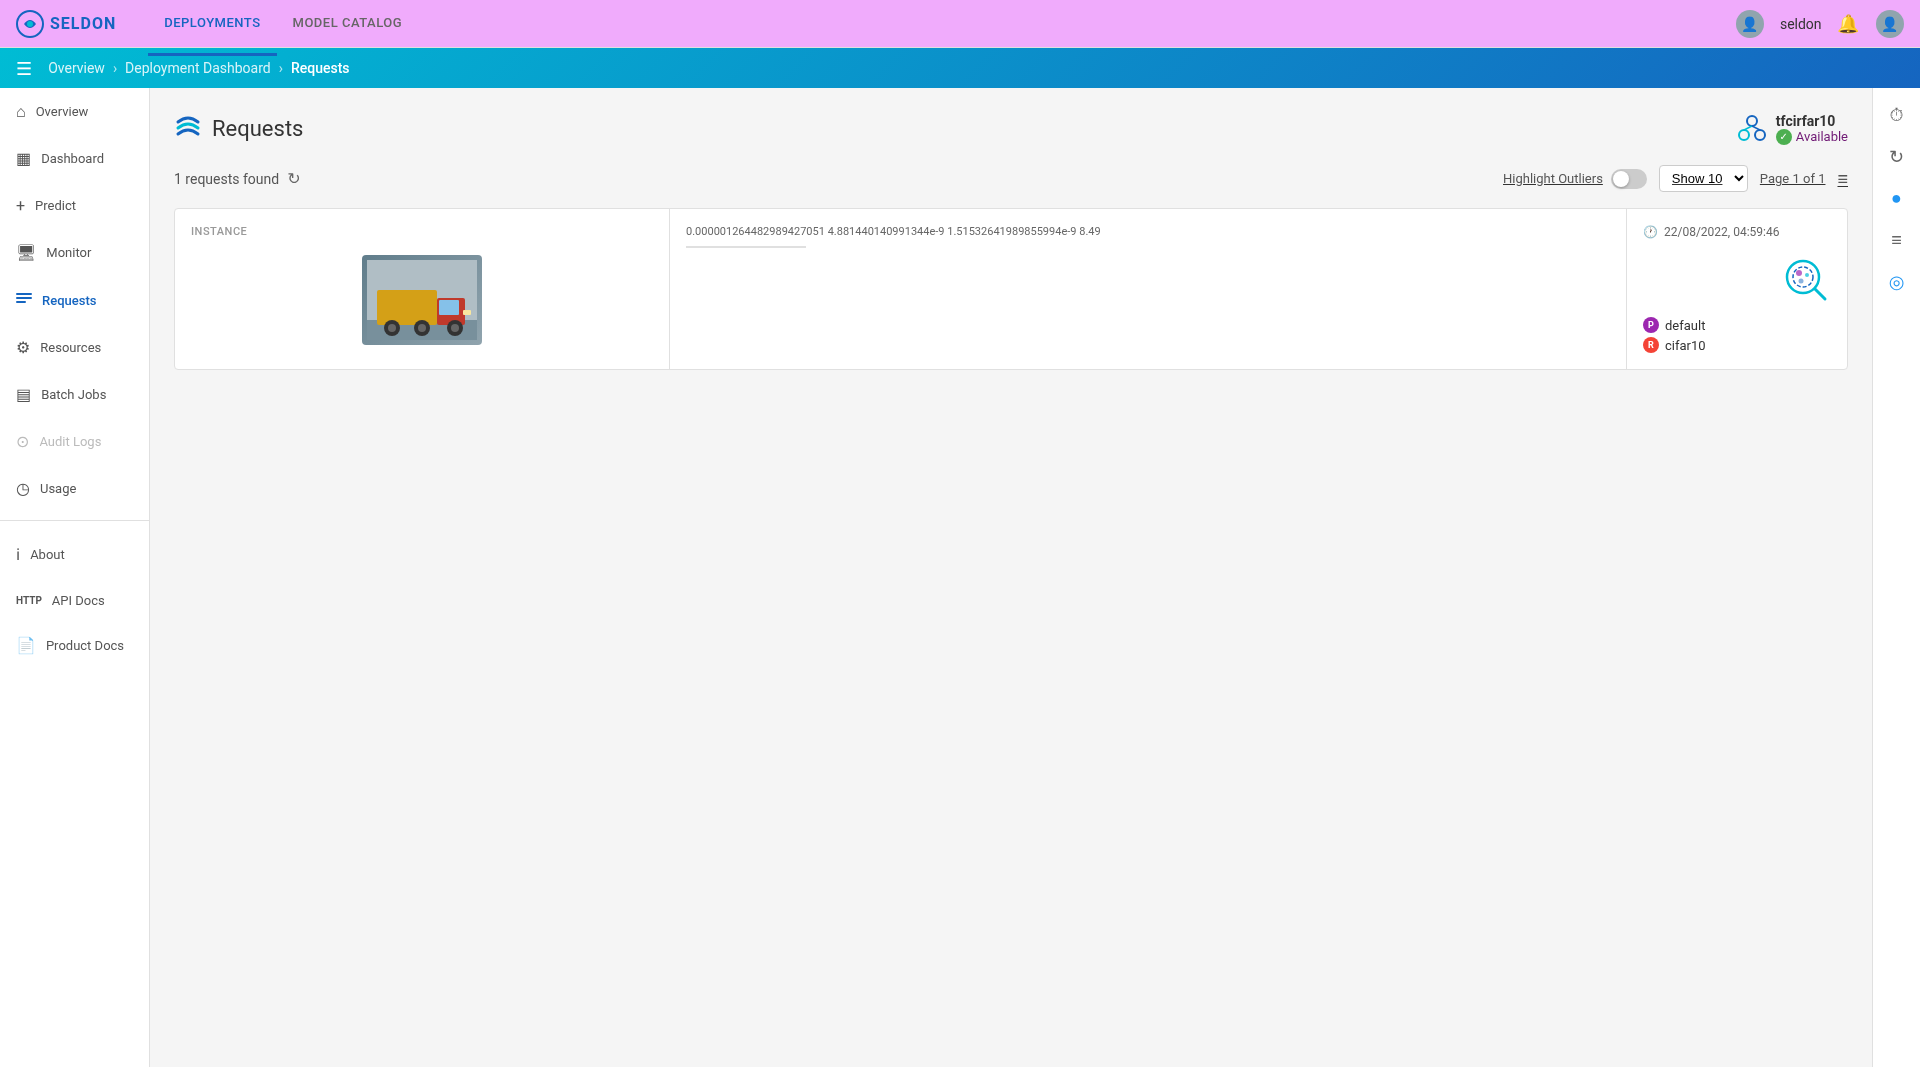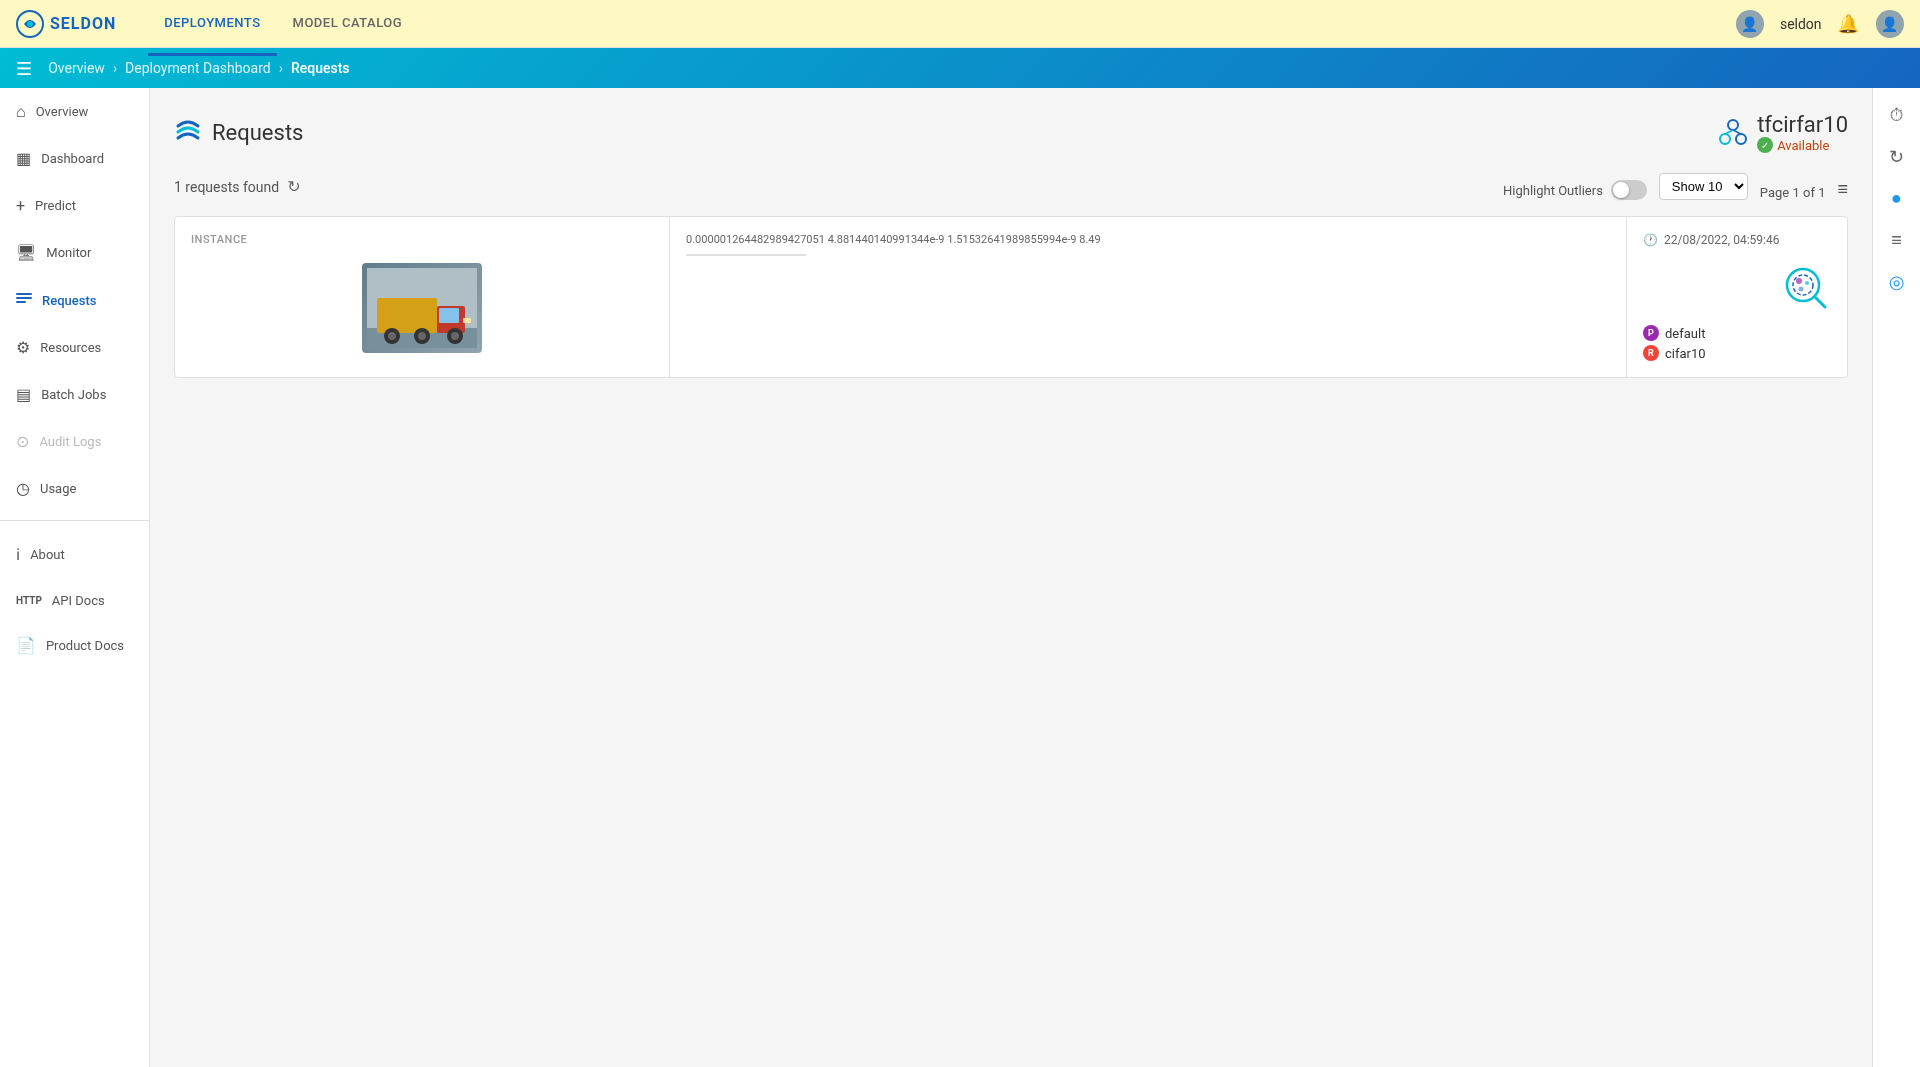--- a/index.html
+++ b/index.html
@@ -2,21 +2,21 @@
 <html><head>
   <meta charset="utf-8">
   <style>
     * { margin: 0; padding: 0; box-sizing: border-box; }
     body { font-family: -apple-system, BlinkMacSystemFont, 'Segoe UI', Roboto, sans-serif; background: #f5f5f5; color: #333; font-size: 14px; }
 
     
     .top-nav {
       display: flex;
       align-items: center;
-      background: #fef9c3;
+      background: #f0abfc;
       border-bottom: 1px solid #e0e0e0;
       height: 48px;
       padding: 0 16px;
       position: fixed;
       top: 0; left: 0; right: 0;
       z-index: 100;
     }
     .logo {
       display: flex; align-items: center; margin-right: 32px;
     }
@@ -104,36 +104,36 @@
     .page-header {
       display: flex;
       align-items: center;
       justify-content: space-between;
       margin-bottom: 20px;
     }
     .page-title-area { display: flex; align-items: center; gap: 10px; }
     .page-title-icon { color: #1565c0; font-size: 22px; }
     .page-title { font-size: 22px; font-weight: 400; color: #333; }
     .deployment-info { display: flex; align-items: center; gap: 8px; }
-    .deployment-name { font-size: 22px; font-weight: 400; color: #333; }
-    .deployment-status { display: flex; align-items: center; gap: 4px; color: #c2410c; font-size: 13px; }
+    .deployment-name { font-size: 14px; font-weight: 700; color: #333; }
+    .deployment-status { display: flex; align-items: center; gap: 4px; color: #701a75; font-size: 13px; }
     .status-dot { width: 16px; height: 16px; border-radius: 50%; background: #4caf50; display: flex; align-items: center; justify-content: center; }
     .status-dot::after { content: '✓'; color: #fff; font-size: 10px; }
 
     
     .toolbar {
       display: flex;
       align-items: center;
       justify-content: space-between;
       margin-bottom: 16px;
       gap: 43px;
     }
     .requests-count { display: flex; align-items: center; gap: 8px; color: #555; font-size: 14px; }
     .refresh-icon { cursor: pointer; color: #666; font-size: 16px; }
-    .toolbar-right { display: flex; align-items: flex-end; gap: 12px; }
+    .toolbar-right { display: flex; align-items: center; gap: 12px; text-decoration: underline; }
     .highlight-outliers { display: flex; align-items: center; gap: 8px; font-size: 13px; color: #555; }
     .toggle { width: 36px; height: 20px; background: #ccc; border-radius: 10px; position: relative; cursor: pointer; }
     .toggle-thumb { width: 16px; height: 16px; background: #fff; border-radius: 50%; position: absolute; top: 2px; left: 2px; transition: left 0.2s; box-shadow: 0 1px 3px rgba(0,0,0,0.3); }
     .show-select {
       border: 1px solid #ccc; border-radius: 4px; padding: 4px 8px; font-size: 13px;
       background: #fff; cursor: pointer;
     }
     .page-info { font-size: 13px; color: #555; }
     .filter-icon { font-size: 18px; color: #555; cursor: pointer; }
 

